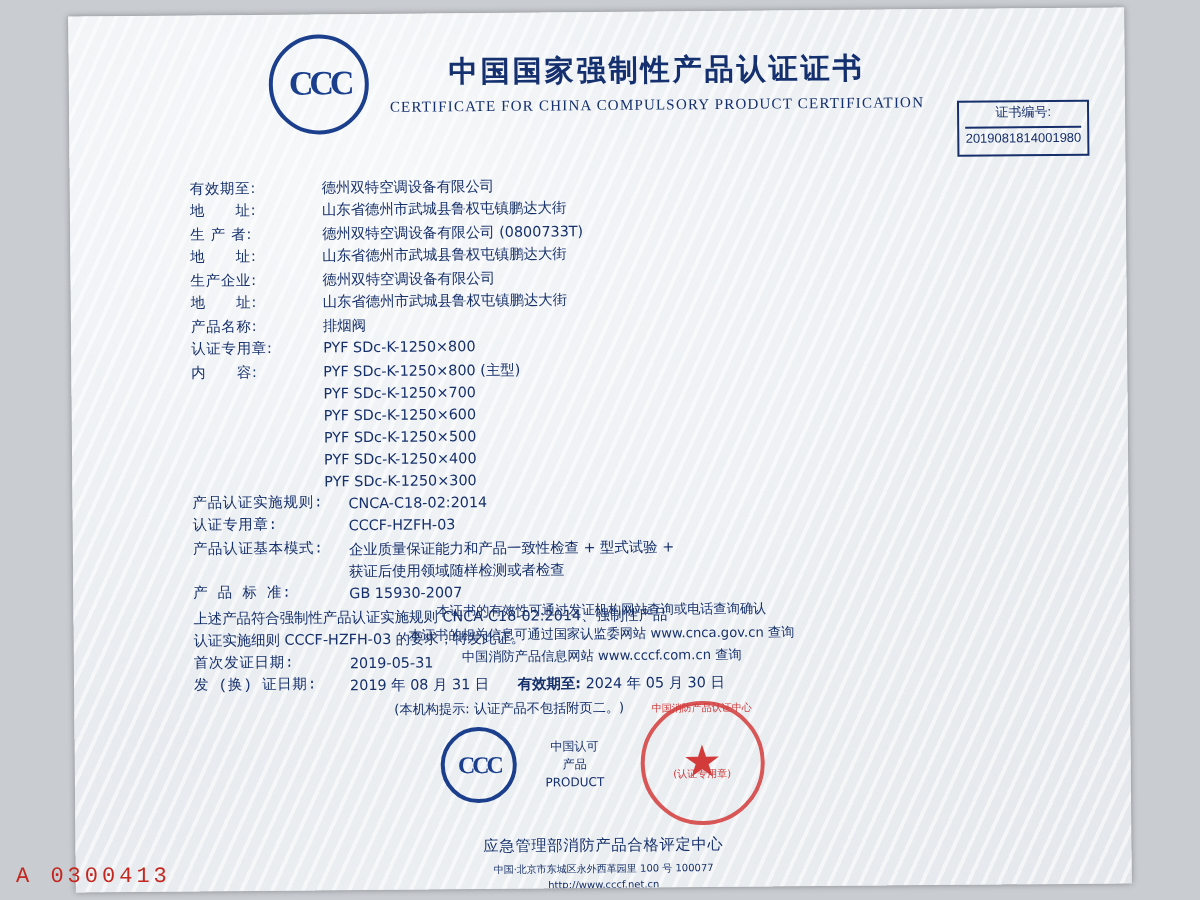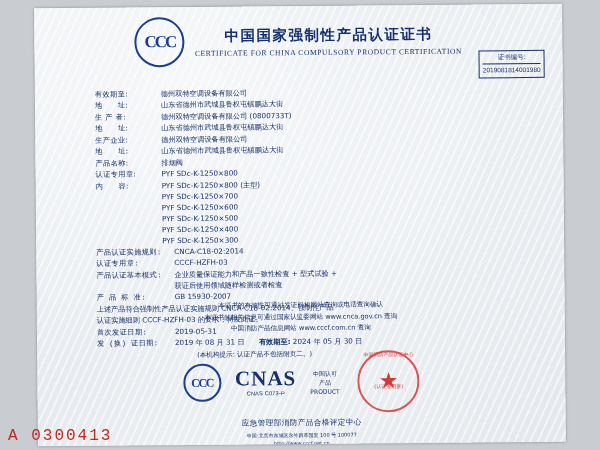--- a/index.html
+++ b/index.html
@@ -118,21 +118,21 @@
     font-family:"DejaVu Sans",sans-serif;
   }
   .footer-addr{
     position:absolute;left:0;top:426px;width:100%;text-align:center;
     font-size:5px;color:#16306b;line-height:1.5;
     font-family:"DejaVu Sans",sans-serif;
   }
   
   .serial{
     position:absolute;left:8px;bottom:5px;
-    color:#c3271f;font-size:16px;letter-spacing:2px;
+    color:#c3271f;font-size:11px;letter-spacing:2px;
     font-family:"Liberation Mono",monospace;
     margin-top:30px;
   }
 </style>
 </head>
 <body>
 
 <div class="page">
 
   <div class="header">
@@ -233,24 +233,20 @@
   </div>
 
   <div class="paras">
     <div>本证书的有效性可通过发证机构网站查询或电话查询确认</div>
     <div>本证书的相关信息可通过国家认监委网站 www.cnca.gov.cn 查询</div>
     <div>中国消防产品信息网站 www.cccf.com.cn 查询</div>
   </div>
 
   <div class="logos">
     <div class="ccc-small">CCC</div>
-    <div class="cnas">
-      <div class="mark">CNAS</div>
-      <div class="sub">CNAS C073-P</div>
-    </div>
     <div class="cn-mark">
       <div>中国认可</div>
       <div>产品</div>
       <div>PRODUCT</div>
     </div>
     <div class="seal">
       <div class="ring"></div>
       <div class="star">★</div>
       <div class="txt">
         <span class="t1">中国消防产品认证中心</span>

